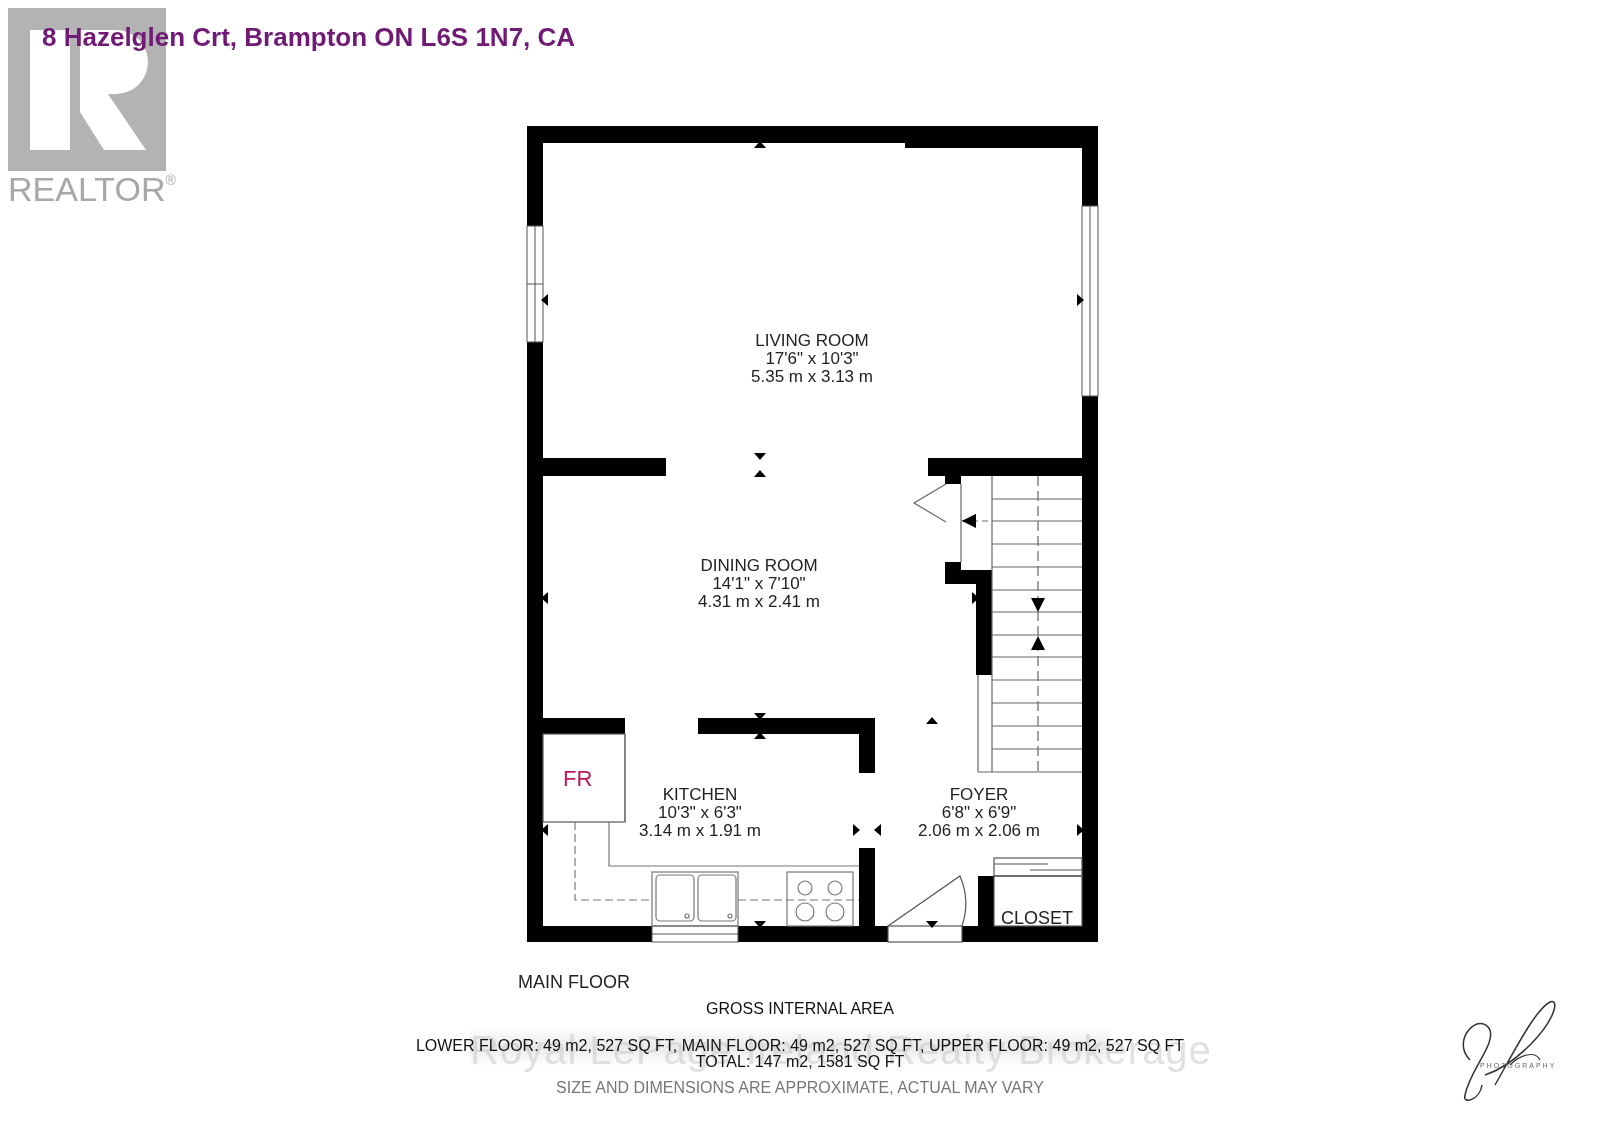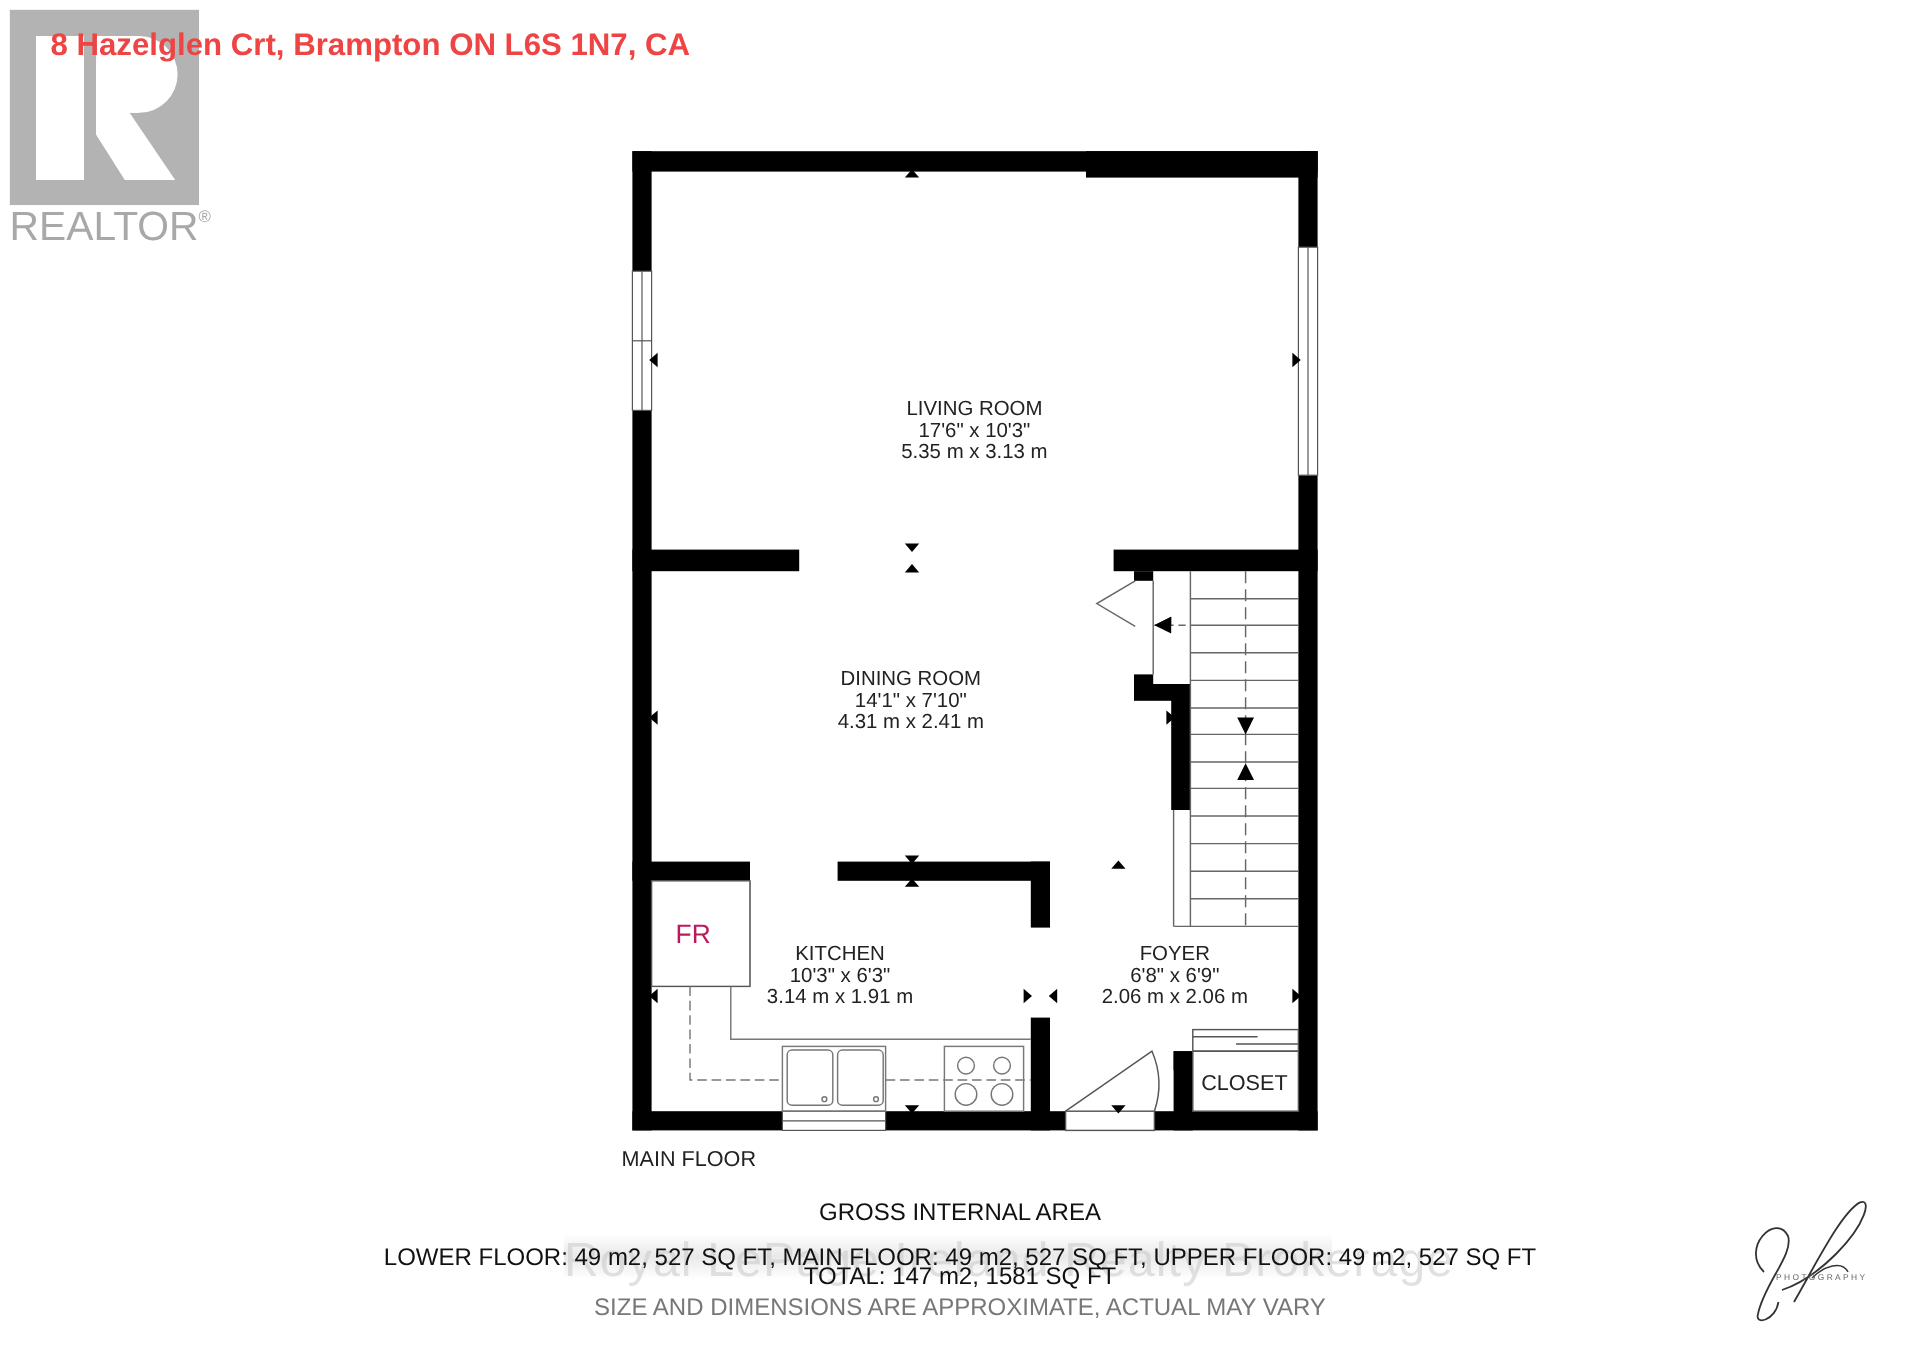--- a/index.html
+++ b/index.html
@@ -2,26 +2,26 @@
 <html><head>
 <meta charset="utf-8">
 <style>
   html, body { margin: 0; padding: 0; background: #ffffff; }
   body { width: 1600px; height: 1131px; position: relative; overflow: hidden;
          font-family: "Liberation Sans", sans-serif; color: #111; }
   .abs { position: absolute; }
   #logo { left: 8px; top: 8px; width: 158px; height: 163px; }
   #realtor-word { left: 8px; top: 170px; font-size: 34px; color: #a8a8a8; letter-spacing: 0px; font-family: "Liberation Sans", sans-serif; }
   #realtor-word sup { font-size: 14px; vertical-align: top; position: relative; top: 2px; }
-  #title { left: 42px; top: 22px; font-size: 26px; font-weight: bold; color: #ef4444; white-space: nowrap; }
+  #title { left: 42px; top: 22px; font-size: 26px; font-weight: bold; color: #701a75; white-space: nowrap; }
   #plan { left: 0; top: 0; width: 1600px; height: 1131px; }
   .room-label { position: absolute; text-align: center; font-size: 17px; line-height: 18px; color: #222; white-space: nowrap; transform: translateX(-50%); }
   .fixture-label { position: absolute; font-size: 22px; color: #be185d; }
-  .small-label { position: absolute; font-size: 18px; color: #222; }
-  .footer-line { position: absolute; left: 0; width: 1600px; text-align: center; font-size: 20px; color: #111; white-space: nowrap; }
+  .small-label { position: absolute; font-size: 18px; color: #222; margin-top: 16px; }
+  .footer-line { position: absolute; left: 0; width: 1600px; text-align: center; font-size: 16px; color: #111; white-space: nowrap; }
   #footer-disclaimer { color: #777; }
   #watermark { position: absolute; left: 470px; top: 1028px; width: 640px; height: 38px; text-align: center;
                font-size: 40px; color: rgba(200,200,200,0.55); white-space: nowrap; letter-spacing: 1px;
                background: linear-gradient(to bottom, rgba(230,230,230,0.0), rgba(215,215,215,0.55), rgba(230,230,230,0.0)); }
   #signature { left: 1440px; top: 990px; width: 160px; height: 120px; }
   #sig-text { position: absolute; left: 1480px; top: 1062px; font-size: 7px; letter-spacing: 2px; color: #666; }
 </style>
 </head>
 <body>
 

